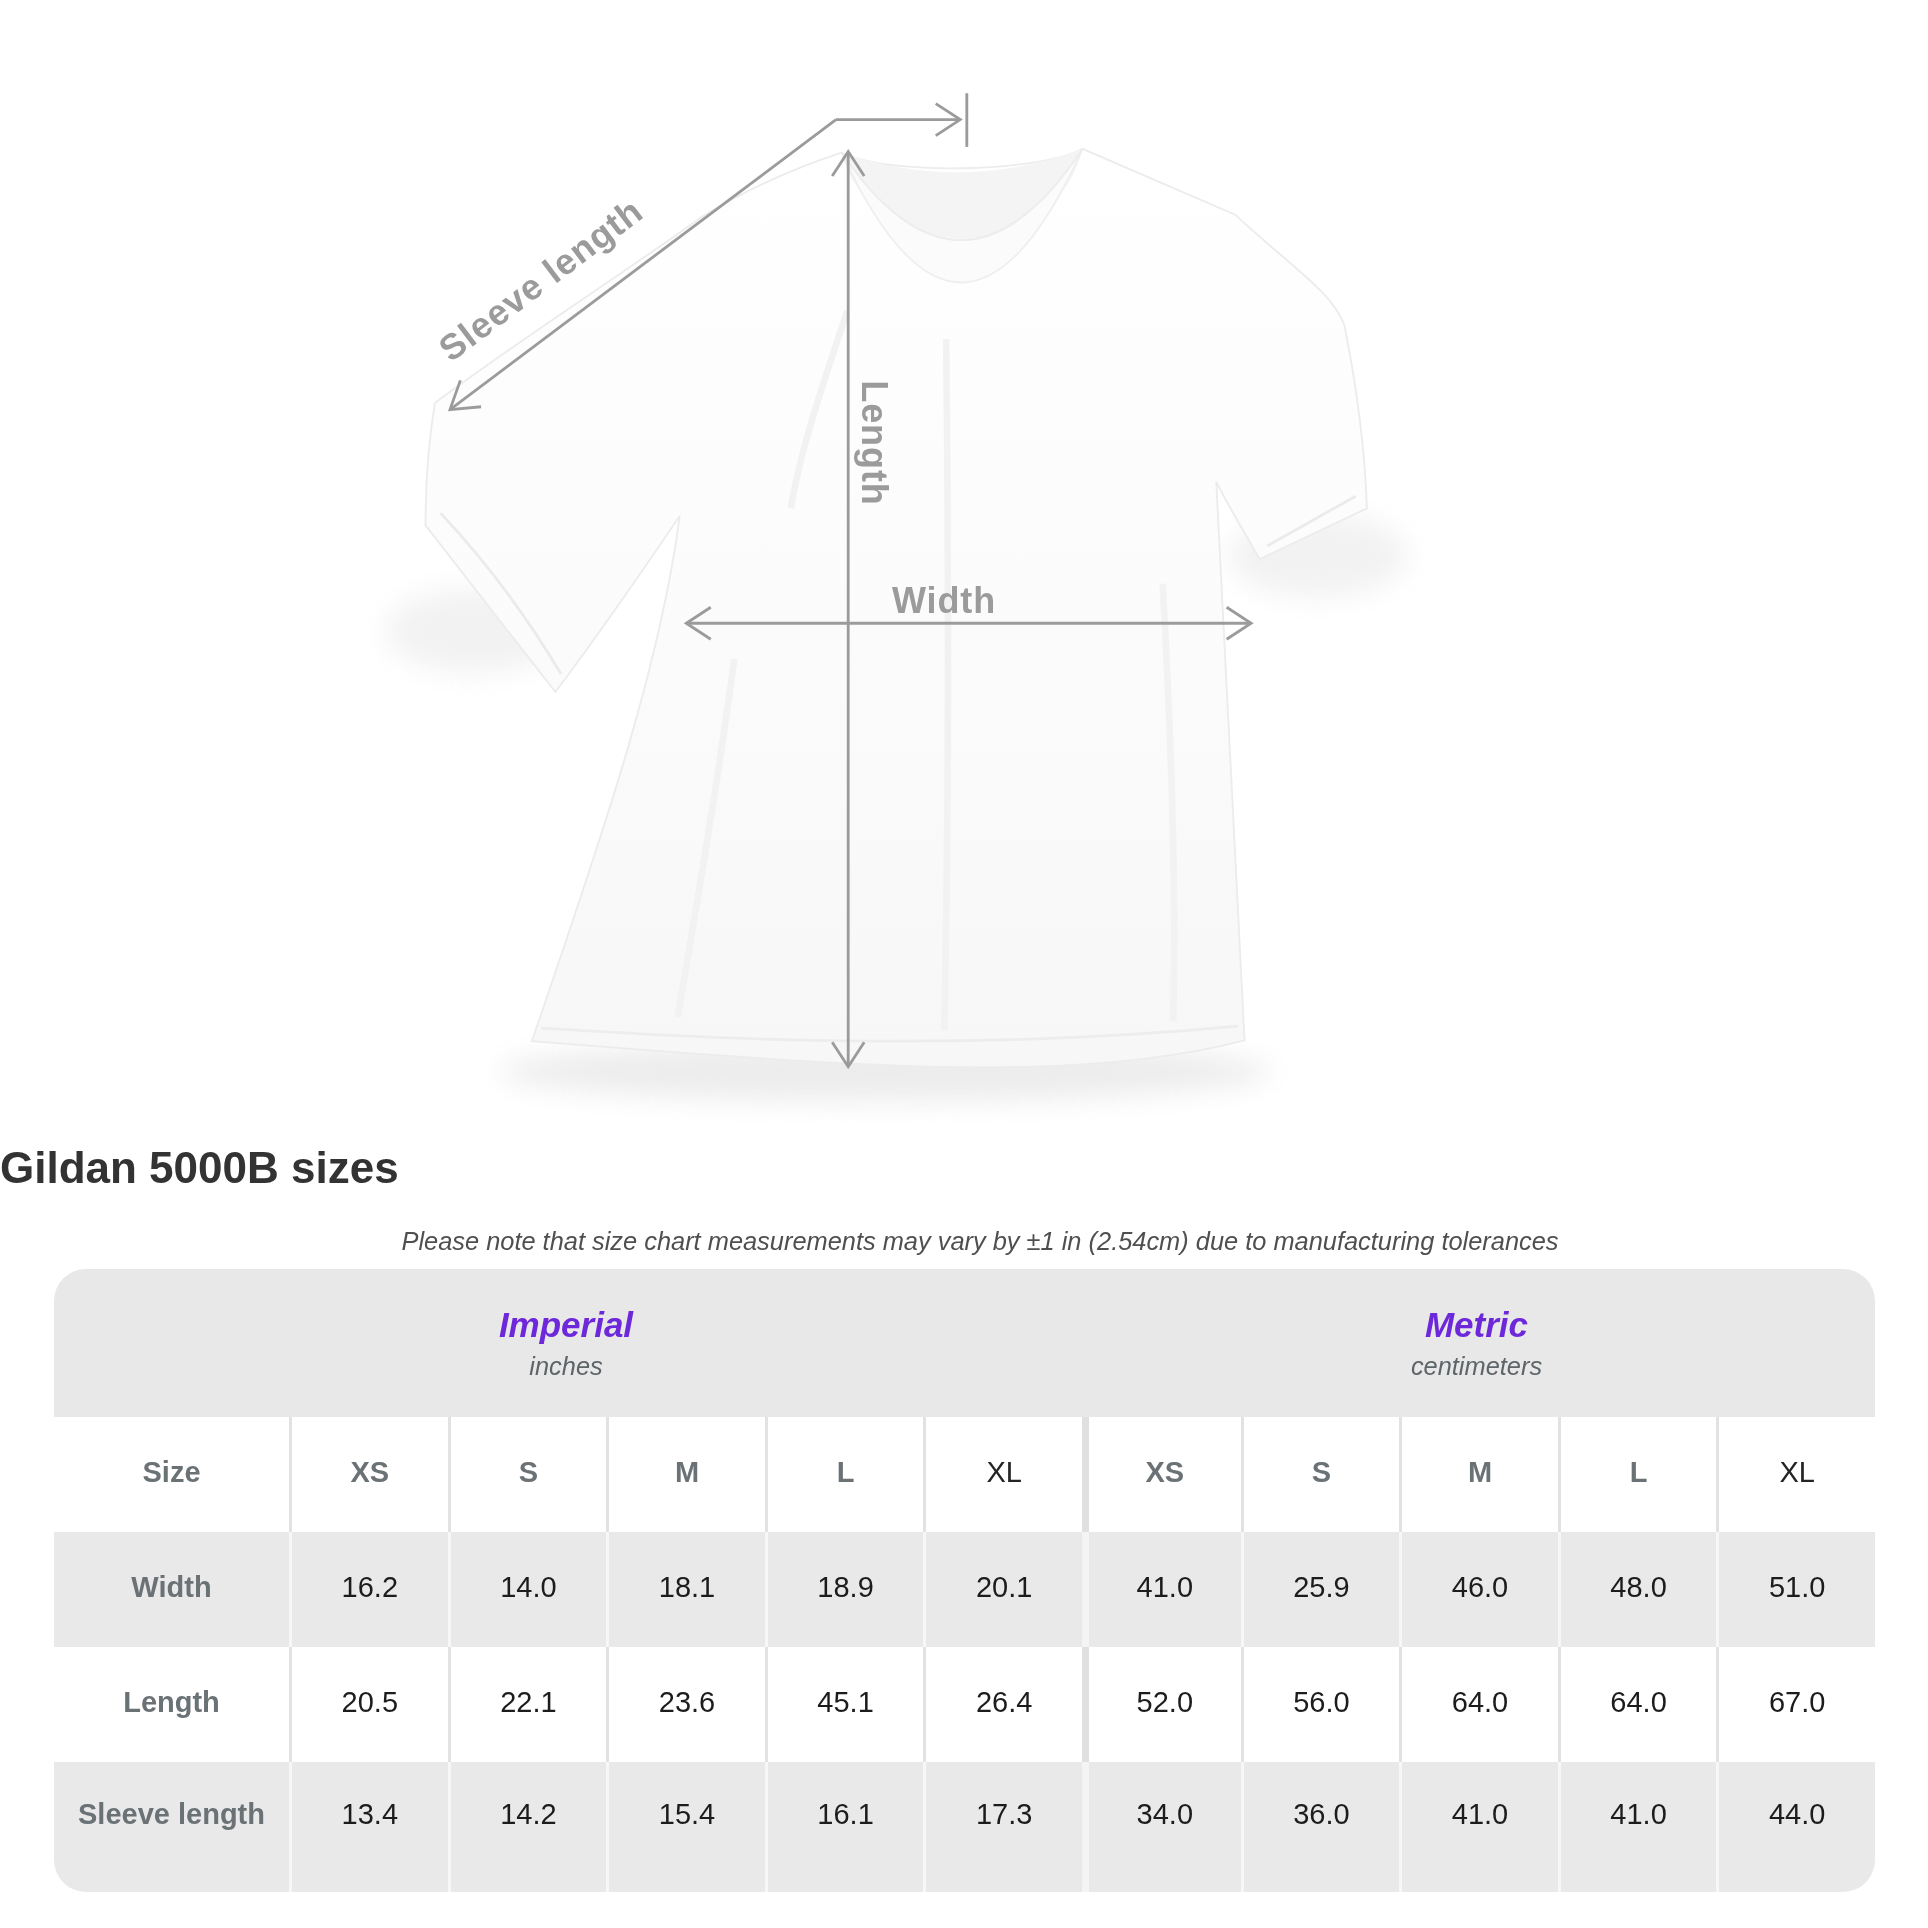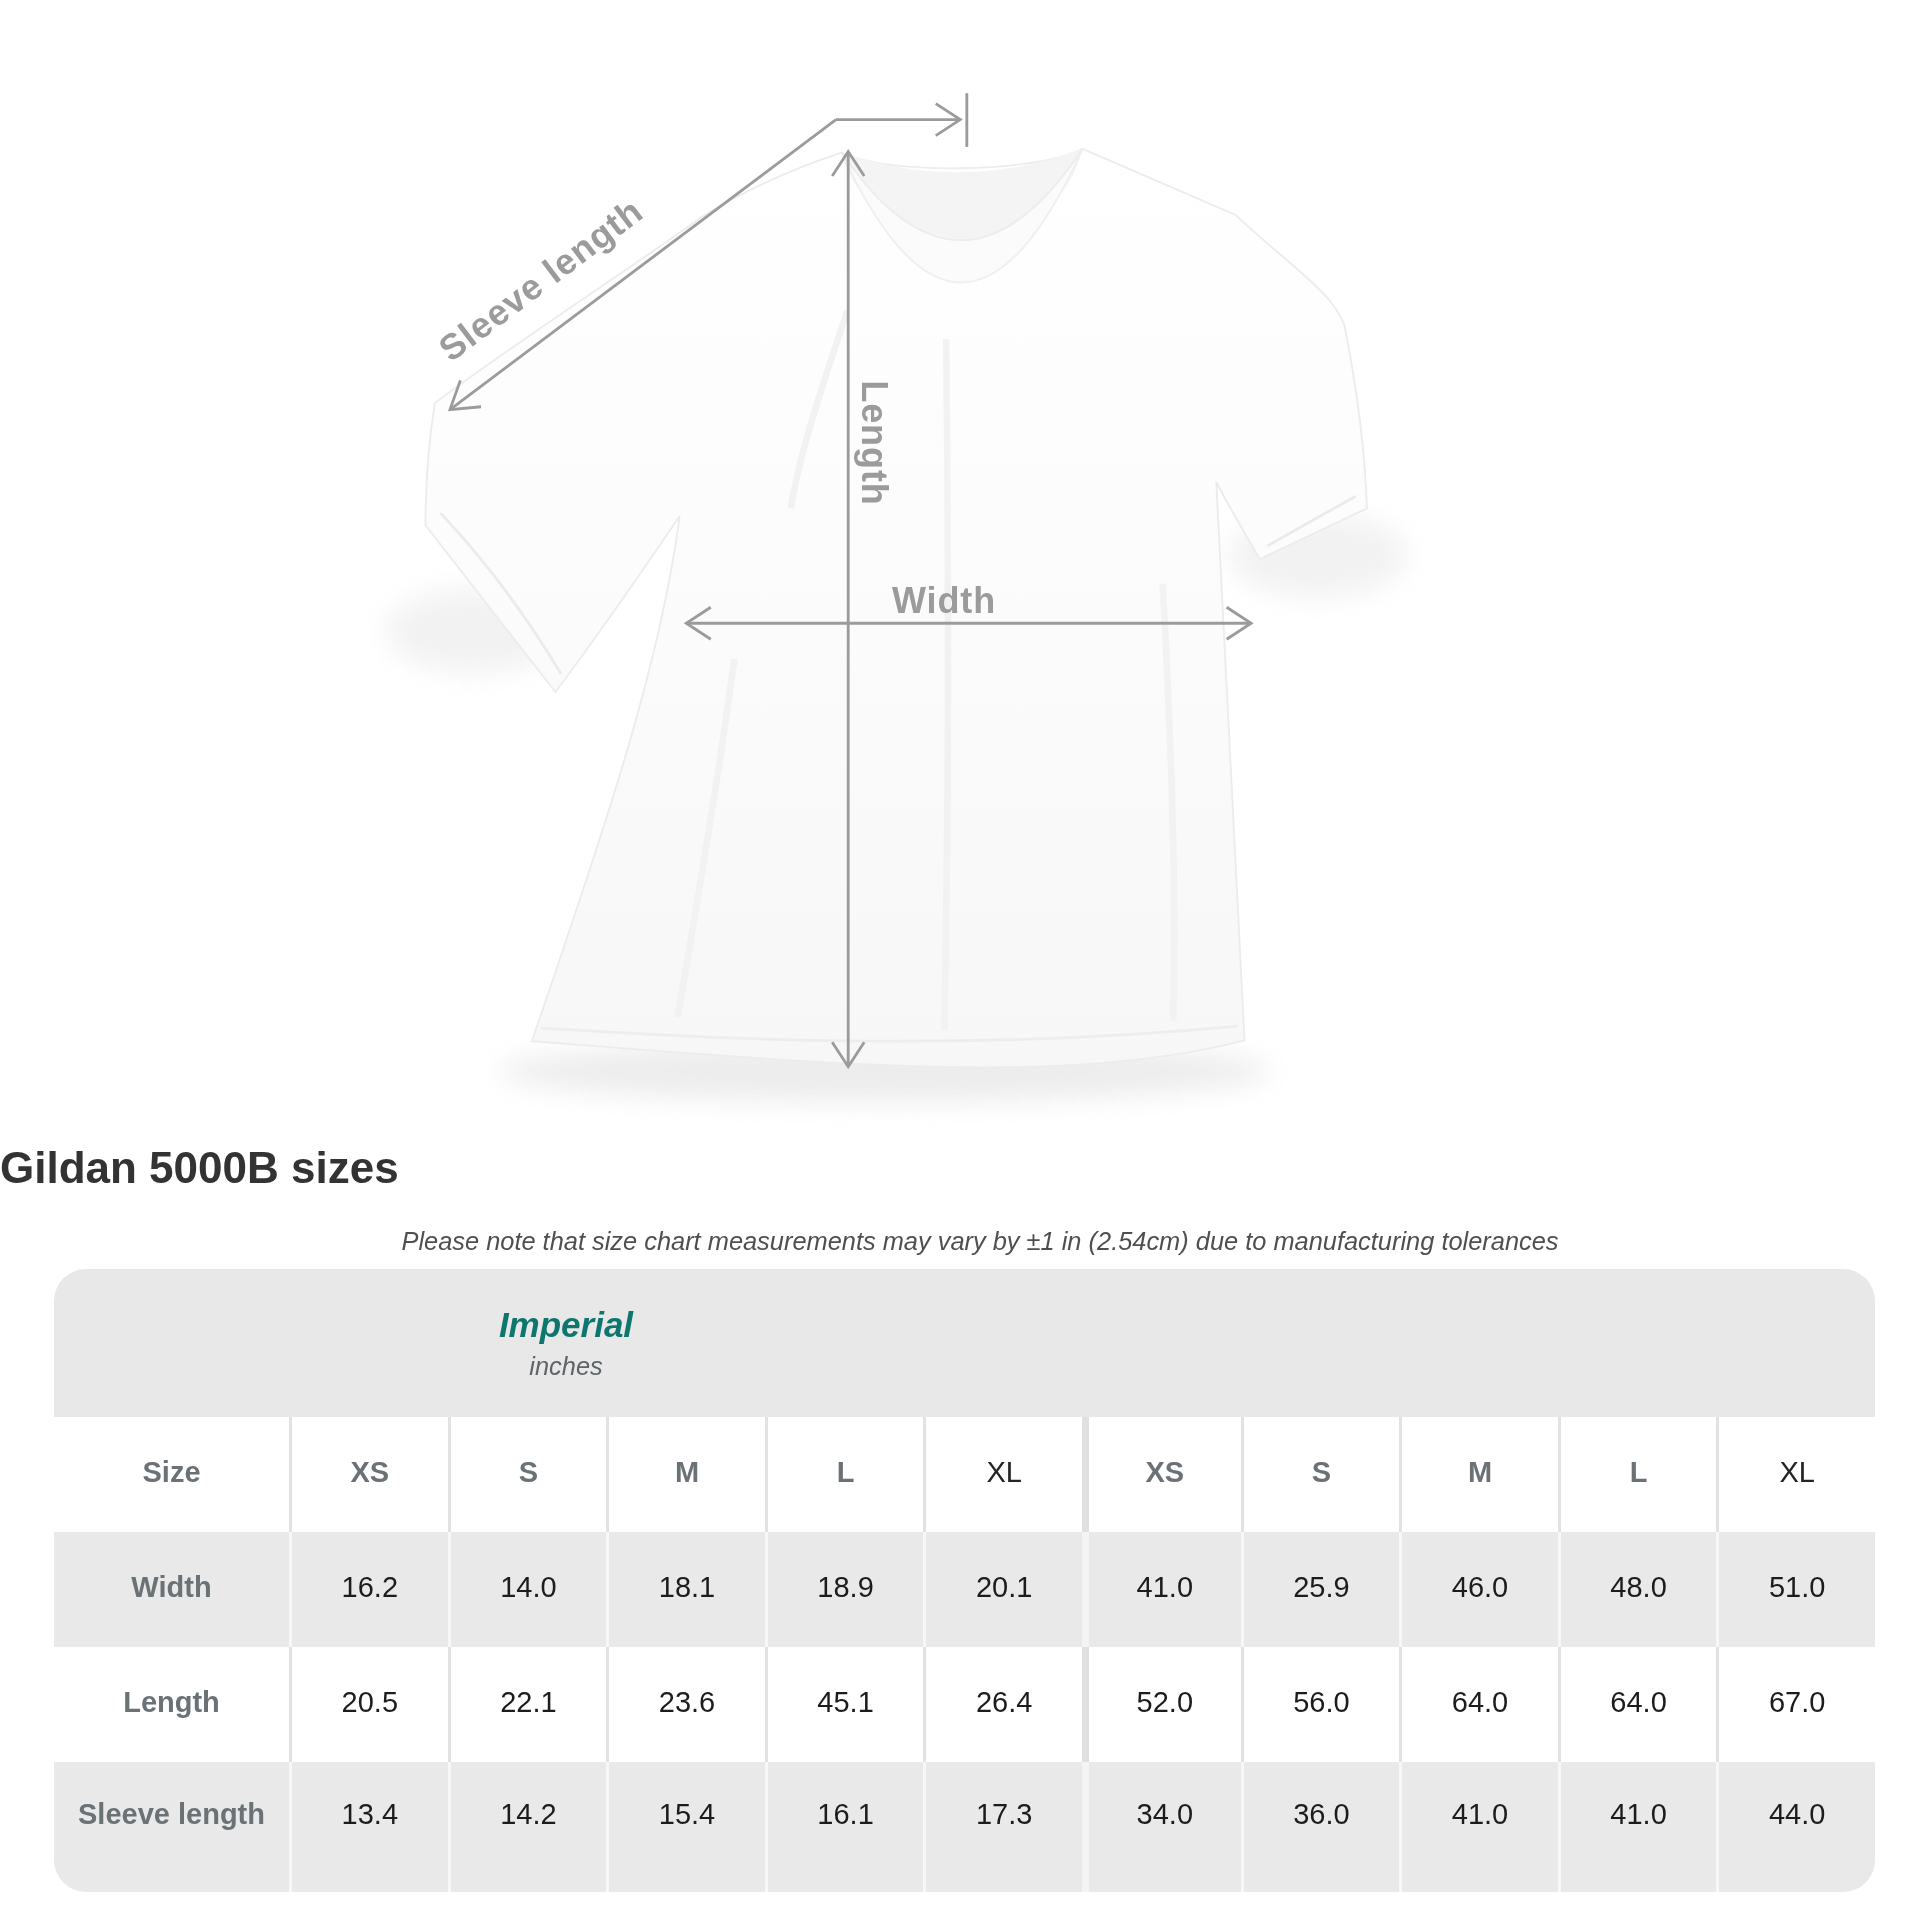--- a/index.html
+++ b/index.html
@@ -25,21 +25,21 @@
   .page-subtitle{
     position:absolute;left:0;top:1211px;width:100%;margin:16px;text-align:center;
     font-size:25.4px;font-style:italic;color:#4f4f4f;
   }
   
   .size-table{position:absolute;left:54px;top:1269px;width:1821px;}
   .band{display:flex;height:148px;background:#e8e8e8;border-radius:32px 32px 0 0;}
   .band-half{display:flex;flex-direction:column;justify-content:center;align-items:center;gap:7.5px;}
   .band-half.imperial{width:1024px;}
   .band-half.metric{flex:1;}
-  .band-title{font-size:35px;font-weight:bold;font-style:italic;color:#0f766e;}
+  .band-title{font-size:35px;font-weight:bold;font-style:italic;color:#6d28d9;}
   .band-unit{font-size:25.4px;font-style:italic;color:#5d6569;}
   .grid{display:grid;grid-template-columns:235px repeat(10,1fr);}
   .row{display:contents;}
   .cell{
     display:flex;align-items:center;justify-content:center;
     height:115px;box-sizing:border-box;padding-bottom:5px;
     font-size:29px;color:#1c1c1c;background:#ffffff;
   }
   .row.gray .cell{background:#e9e9e9;}
   .cell.sep{border-left:3.8px solid #e2e2e2;}
@@ -148,20 +148,24 @@
 <h1 class="page-title">Gildan 5000B sizes</h1>
 <p class="page-subtitle">Please note that size chart measurements may vary by ±1 in (2.54cm) due to manufacturing tolerances</p>
 
 <div class="size-table">
 
   <div class="band">
     <div class="band-half imperial">
       <span class="band-title">Imperial</span>
       <span class="band-unit">inches</span>
     </div>
+    <div class="band-half metric">
+      <span class="band-title">Metric</span>
+      <span class="band-unit">centimeters</span>
+    </div>
   </div>
 
   <div class="grid">
 
     <div class="row">
       <div class="cell head">Size</div>
       <div class="cell head sep">XS</div>
       <div class="cell head sep">S</div>
       <div class="cell head sep">M</div>
       <div class="cell head sep">L</div>

